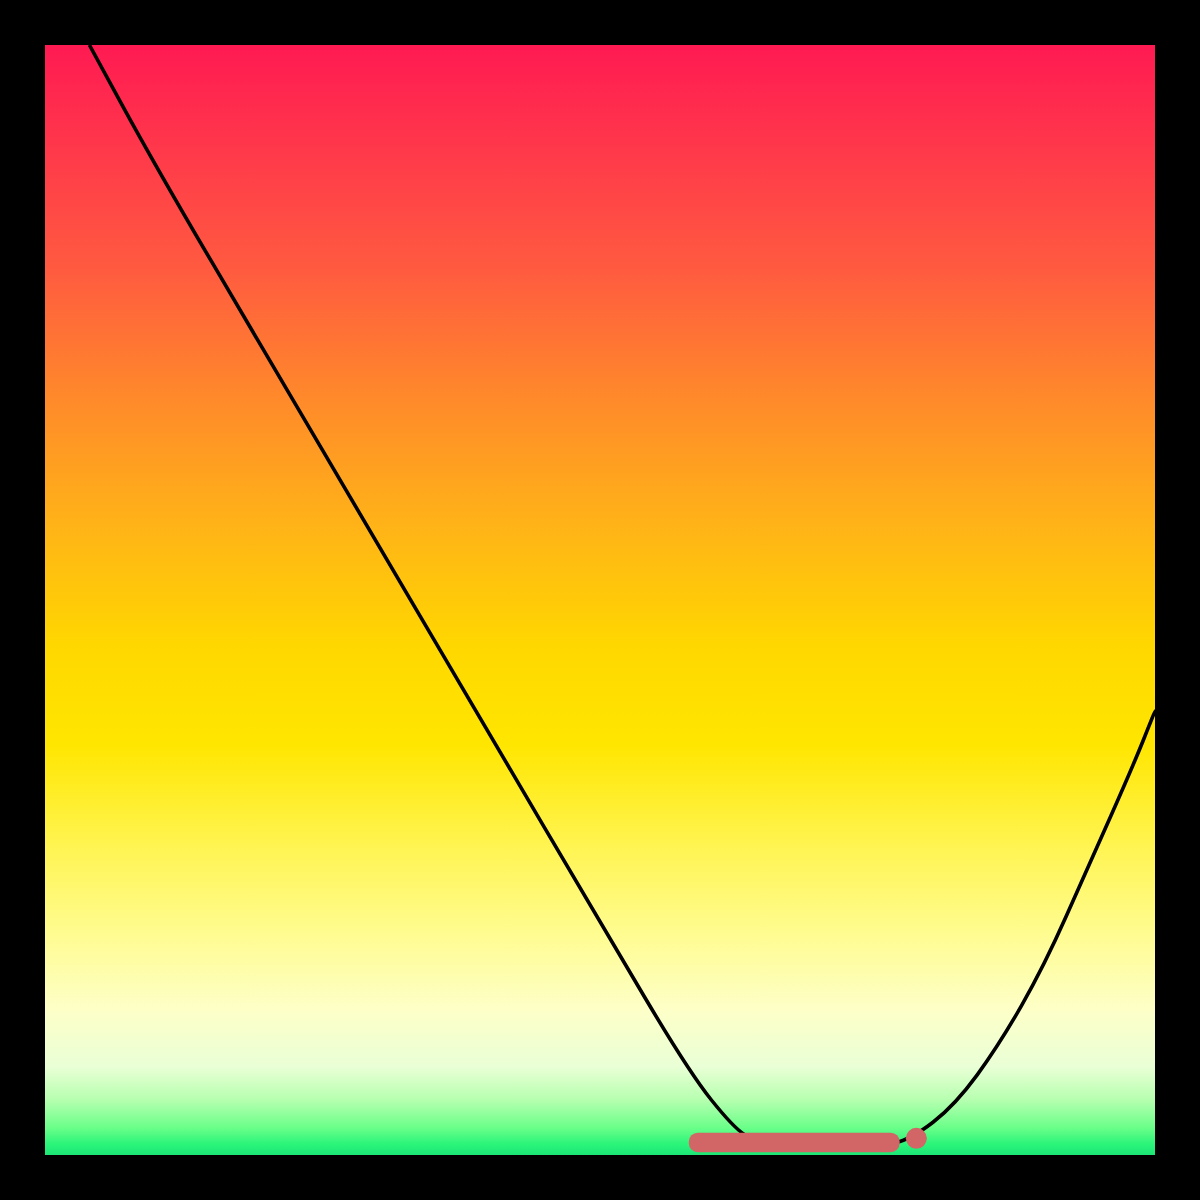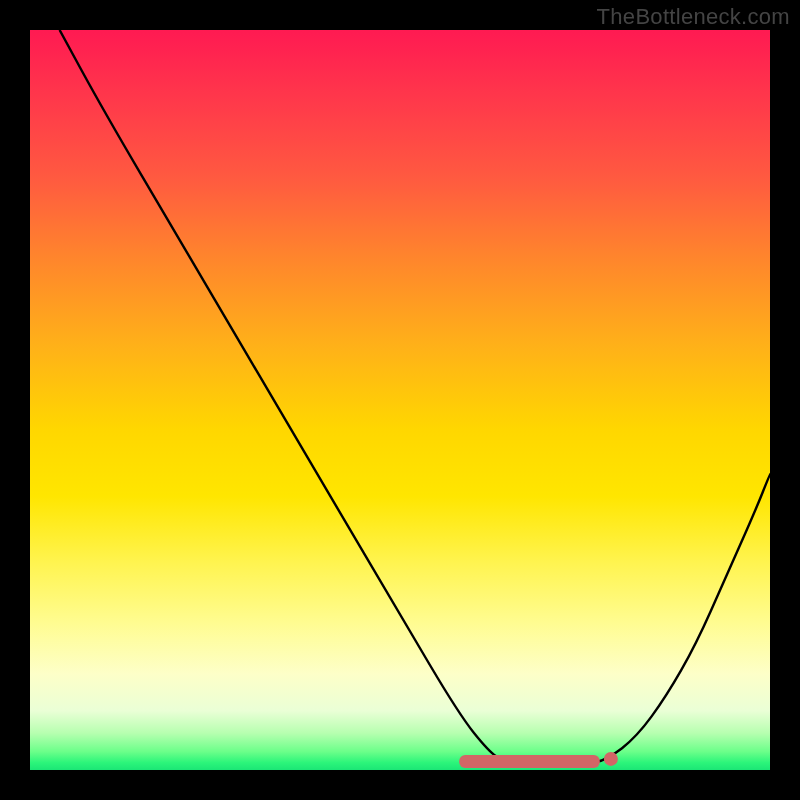--- a/index.html
+++ b/index.html
@@ -59,21 +59,20 @@
   }
   .curve path {
     fill: none;
   }
 </style>
 </head>
 <body>
 
 <div class="frame">
 
-  <div class="watermark">TheBottleneck.com</div>
 
   <div class="plot">
     <svg class="curve" viewBox="0 0 740 740" preserveAspectRatio="none">
       <path stroke-width="2.4" stroke="#000000" d="M 29.6 0.0 Q 29.6 0.0 51.8 40.7 Q 74.0 81.4 111.0 144.3 Q 148.0 207.2 185.0 270.1 Q 222.0 333.0 259.0 395.9 Q 296.0 458.8 333.0 521.7 Q 370.0 584.6 399.6 634.5 Q 429.2 684.5 444.0 703.0 Q 458.8 721.5 466.2 726.3 Q 473.6 731.1 481.0 733.0 Q 488.4 734.8 495.8 735.2 Q 503.2 735.6 518.0 735.6 Q 532.8 735.6 543.9 735.2 Q 555.0 734.8 566.1 732.2 Q 577.2 729.6 592.0 718.2 Q 606.8 706.7 621.6 686.4 Q 636.4 666.0 651.2 640.1 Q 666.0 614.2 680.8 580.9 Q 695.6 547.6 710.4 514.3 Q 725.2 481.0 732.6 462.5 T 740.0 444.0"></path>
       <rect rx="6" ry="6" height="13" fill="#d26666" x="429.2" y="725.1" width="140.6"></rect>
       <circle r="7" fill="#d26666" cx="580.9" cy="728.9"></circle>
     </svg>
   </div>
 
 </div>

